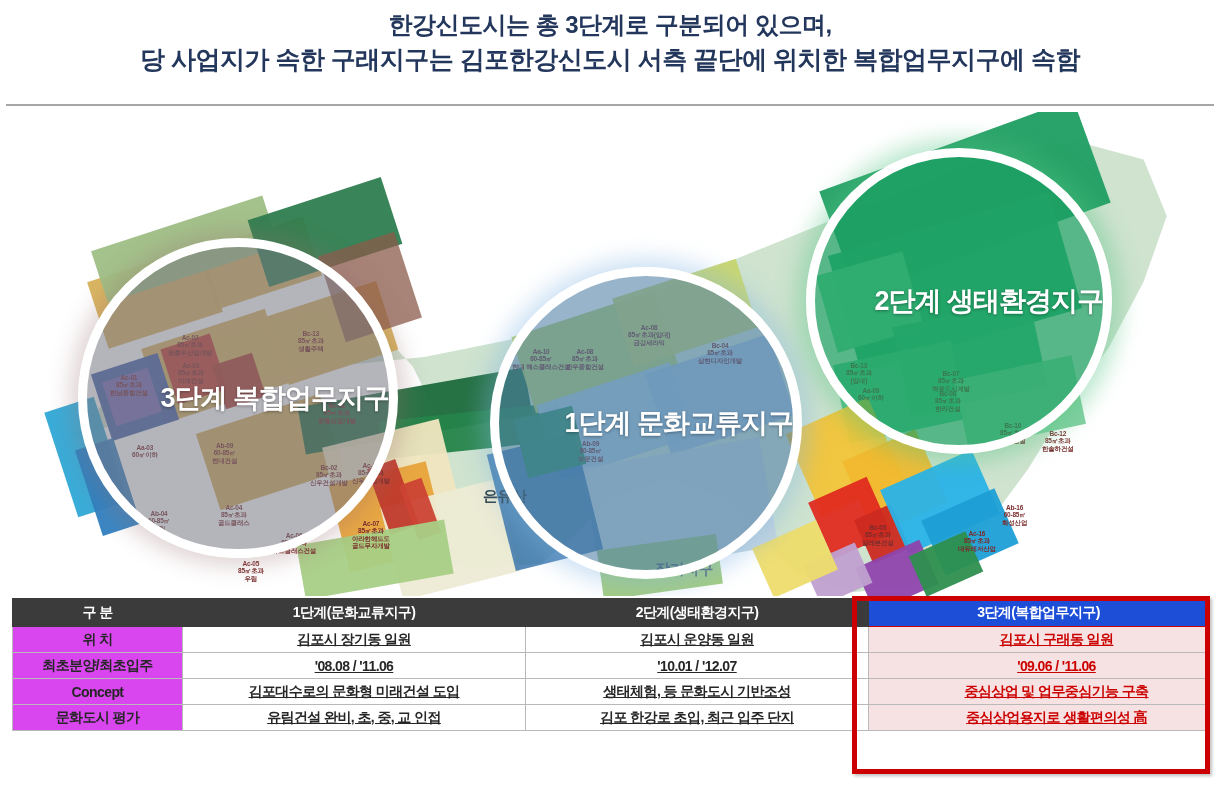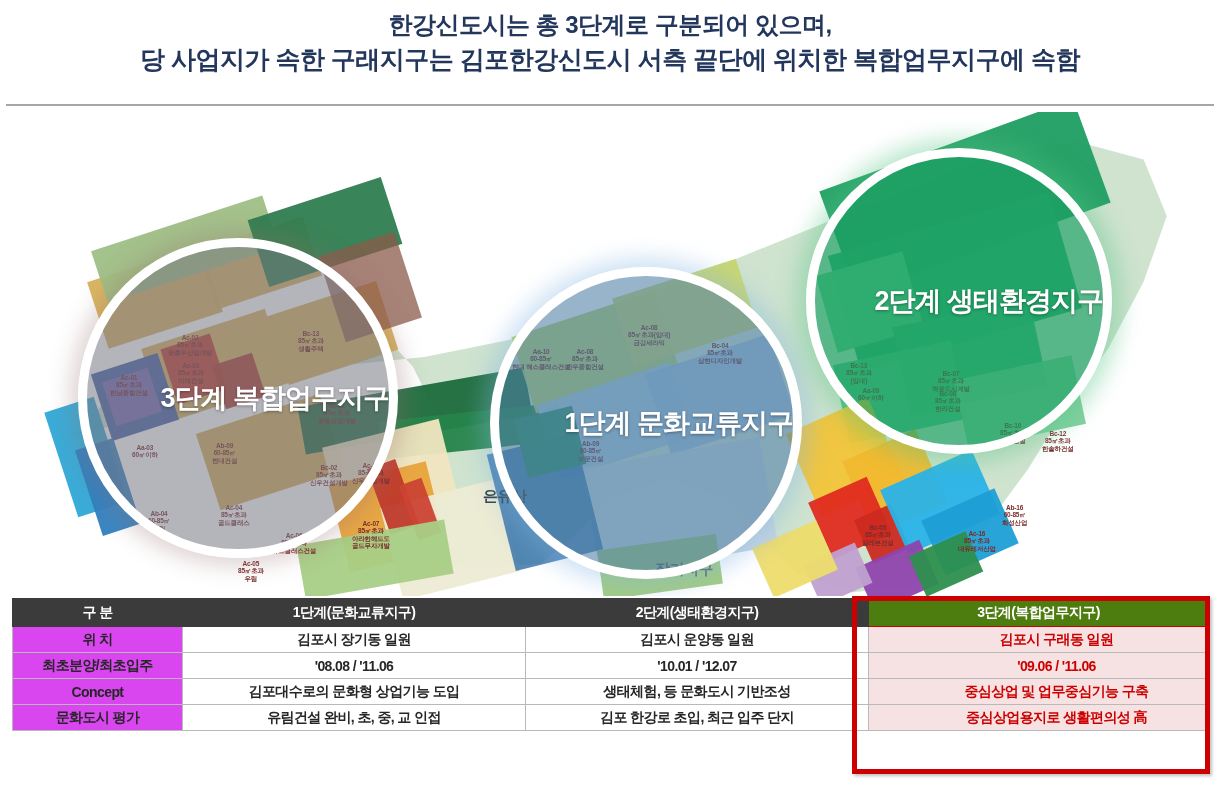--- a/index.html
+++ b/index.html
@@ -164,32 +164,33 @@
     box-sizing: border-box;
   }
   #spec-table thead th {
     background: #3b3b3b;
     color: #ffffff;
     font-weight: bold;
     border-color: #3b3b3b;
     height: 28px;
   }
   #spec-table thead th.hl {
-    background: #4d7c0f;
+    background: #1d4ed8;
     border-color: #cc0000;
   }
   #spec-table tbody th.rowhead {
     background: #d946ef;
     color: #262626;
     font-weight: bold;
   }
   #spec-table tbody td {
     background: #ffffff;
     color: #262626;
     font-weight: bold;
+    text-decoration: underline;
   }
   #spec-table tbody td.hl {
     background: #f6e2e2;
     color: #cc0000;
     font-weight: bold;
     padding-left: 40px;
   }
   
   #hl-frame {
     position: absolute;
@@ -394,21 +395,21 @@
         <td class="hl">김포시 구래동 일원</td>
       </tr>
       <tr>
         <th class="rowhead">최초분양/최초입주</th>
         <td>'08.08 / '11.06</td>
         <td>'10.01 / '12.07</td>
         <td class="hl">'09.06 / '11.06</td>
       </tr>
       <tr>
         <th class="rowhead">Concept</th>
-        <td>김포대수로의 문화형 상업기능 도입</td>
+        <td>김포대수로의 문화형 미래건설 도입</td>
         <td>생태체험, 등 문화도시 기반조성</td>
         <td class="hl">중심상업 및 업무중심기능 구축</td>
       </tr>
       <tr>
         <th class="rowhead">문화도시 평가</th>
         <td>유림건설 완비, 초, 중, 교 인접</td>
         <td>김포 한강로 초입, 최근 입주 단지</td>
         <td class="hl">중심상업용지로 생활편의성 高</td>
       </tr>
     </tbody>

